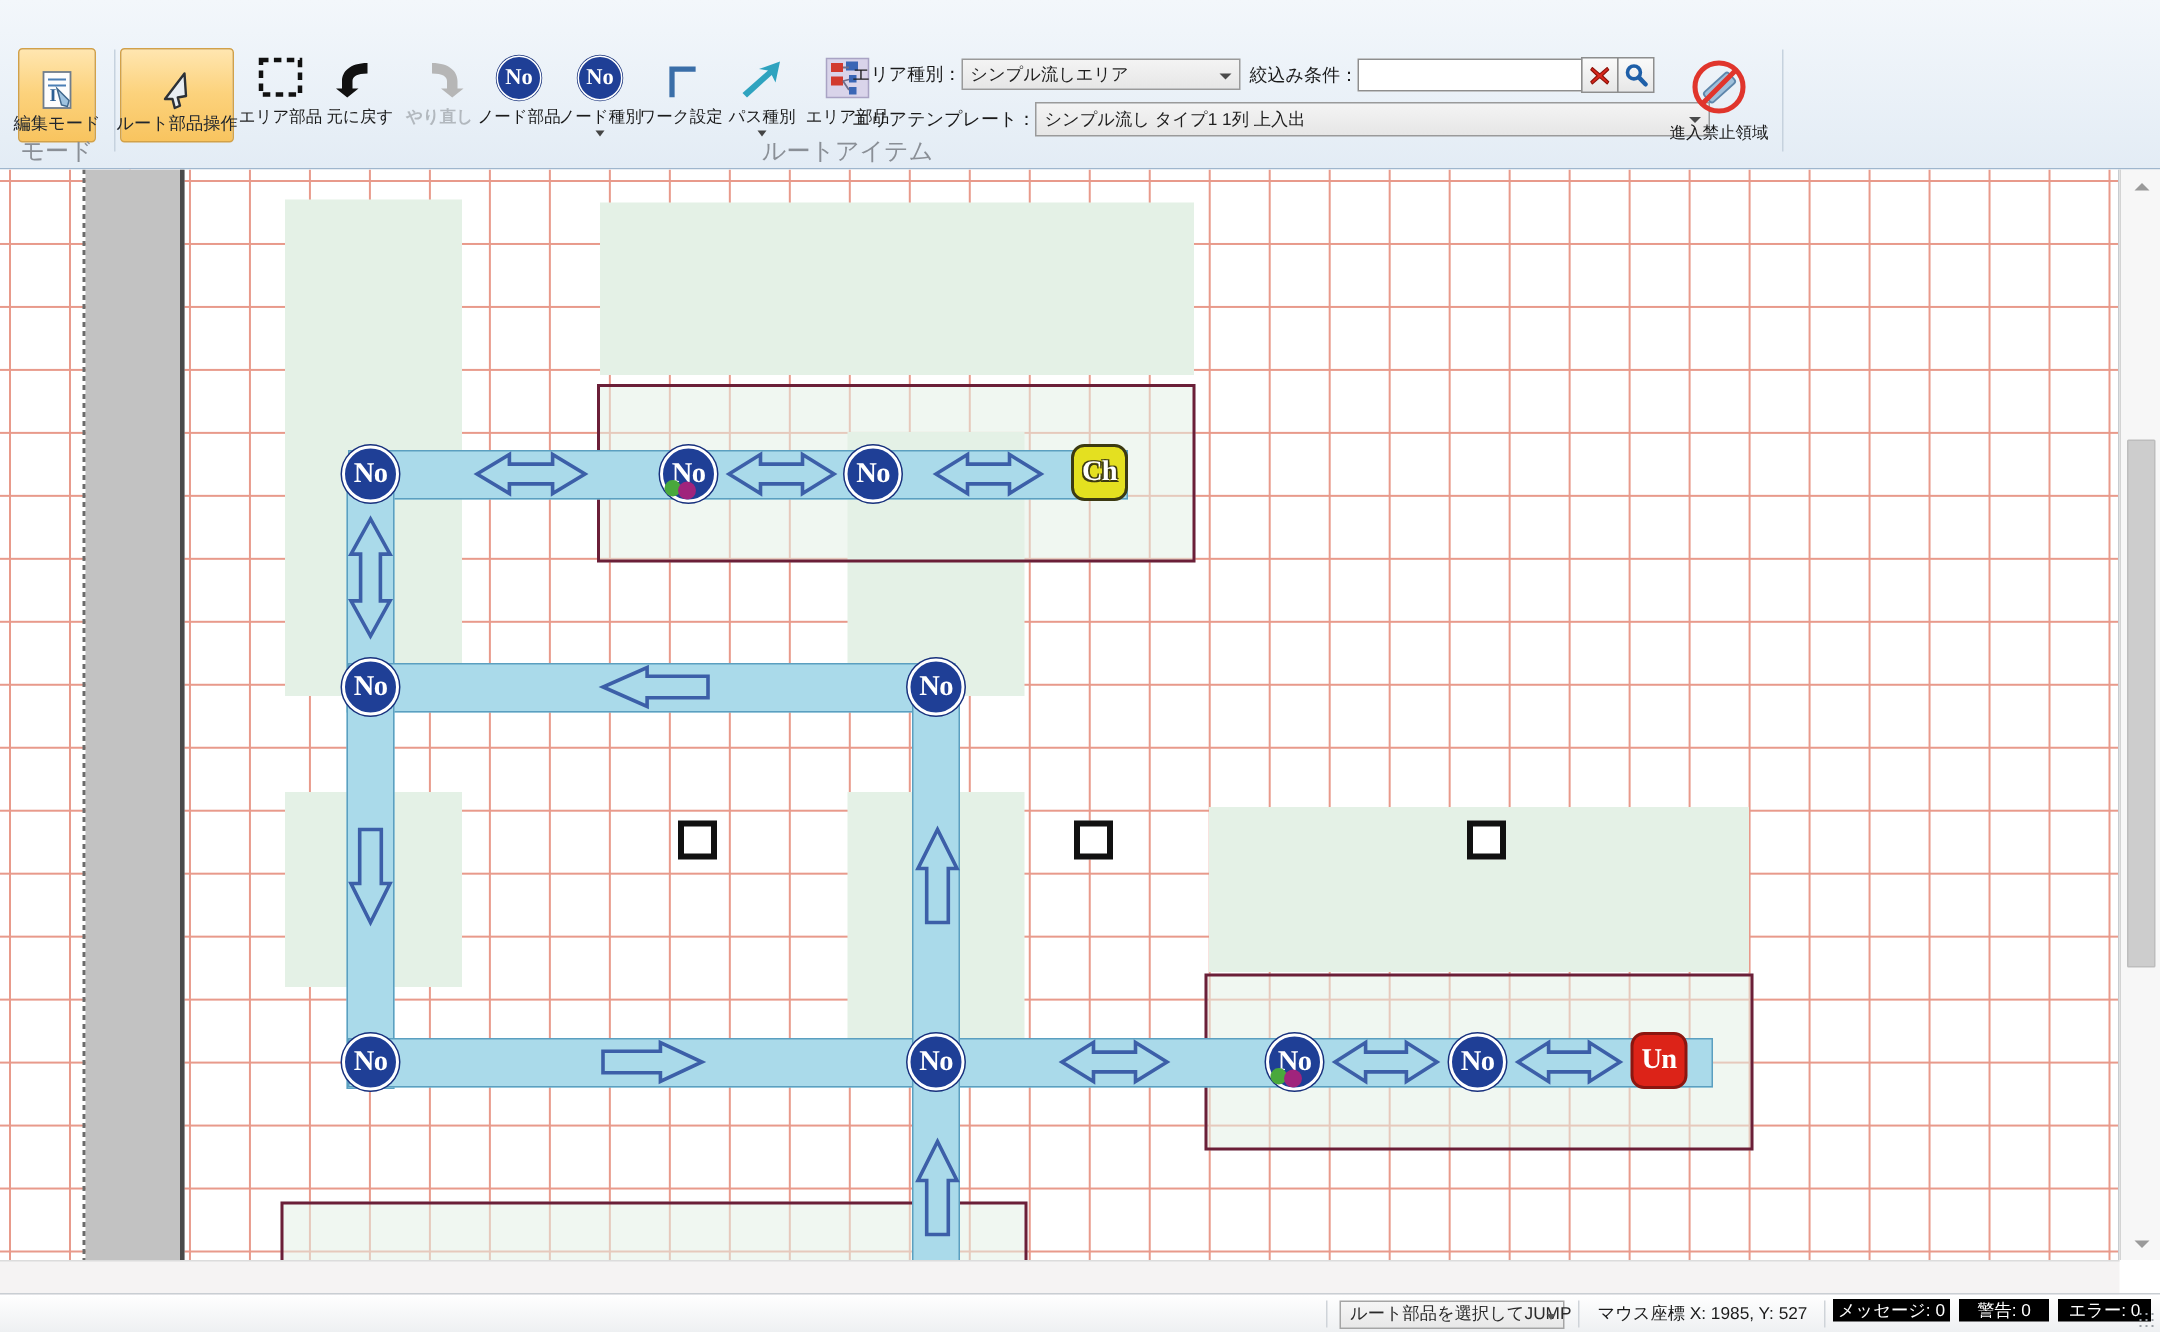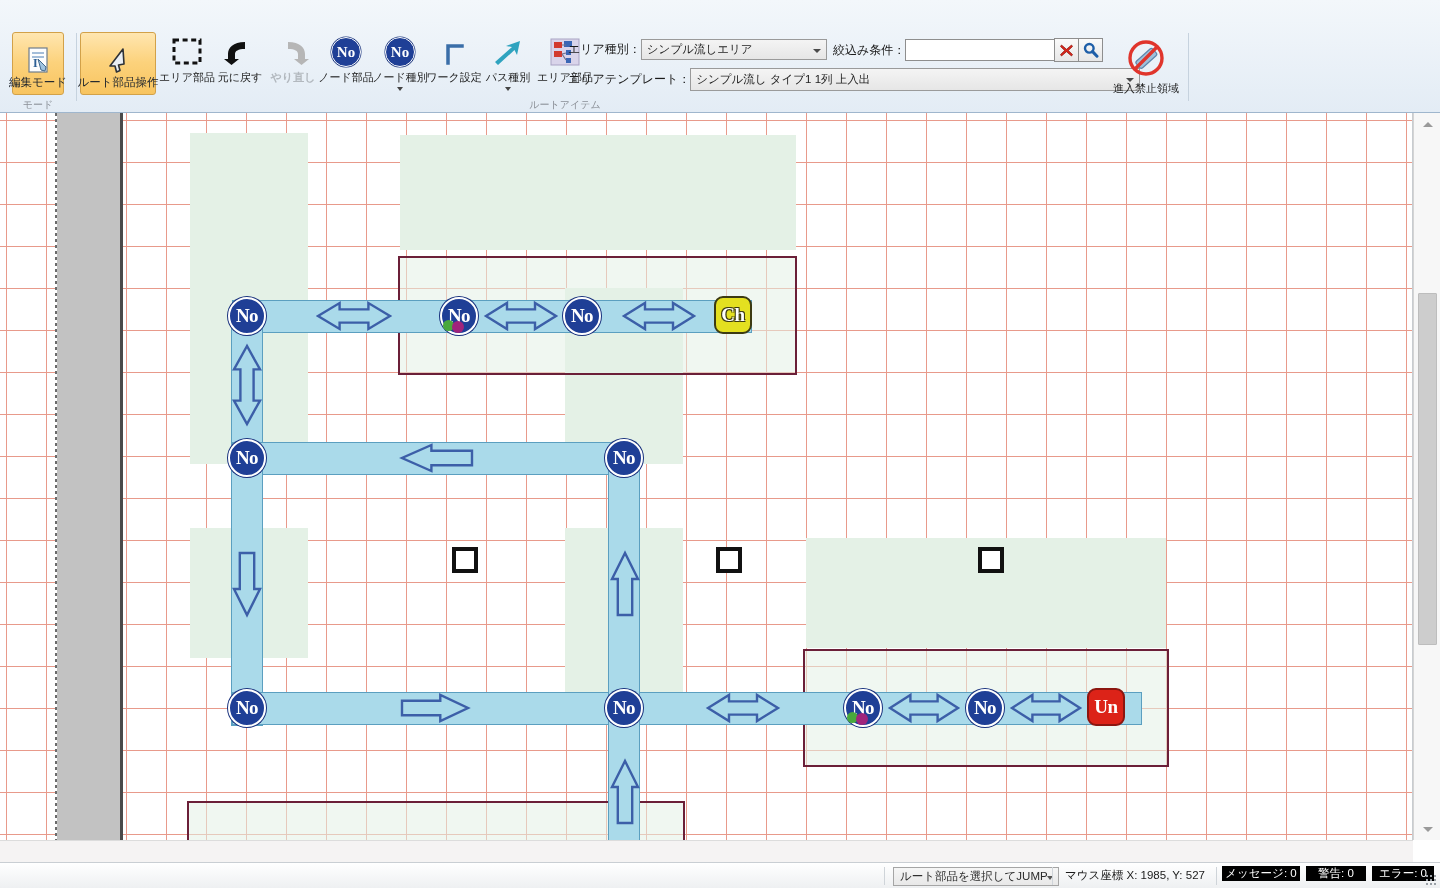--- a/index.html
+++ b/index.html
@@ -50,21 +50,21 @@
   .tab.active {
     background:#fff; border-color:#9fb6cd; border-radius:3px 3px 0 0;
     height:27px; margin-bottom:-1px; position:relative; z-index:3;
   }
 
   .ribbonbody { position:absolute; left:0; top:27px; width:1440px; height:86px; }
 
   .grp { position:absolute; top:0; height:86px; }
   .grp .grplabel {
     position:absolute; bottom:1px; width:100%; text-align:center;
-    font-size:10px; color:#8a8f96;
+    font-size:16px; color:#8a8f96;
   }
   .grpsep { position:absolute; top:6px; width:1px; height:68px; background:#c6d2de; }
 
   .bigbtn {
     position:absolute; border:1px solid #d2a149; border-radius:3px;
     background:linear-gradient(#ffe6b0,#fcd27c 48%,#f8c45f);
     display:flex; flex-direction:column; align-items:center; justify-content:flex-end;
     cursor:pointer; padding-bottom:4px;
   }
   .bigbtn .lbl { font-size:11.5px; color:#20262d; white-space:nowrap; }
@@ -164,23 +164,23 @@
   .triUp { width:0;height:0;border-left:5px solid transparent;border-right:5px solid transparent;border-bottom:5px solid #9a9a9a; }
   .triDn { width:0;height:0;border-left:5px solid transparent;border-right:5px solid transparent;border-top:5px solid #9a9a9a; }
 
   
   .statusbar {
     position:absolute; left:0; top:862px; width:1440px; height:26px;
     background:linear-gradient(#ffffff,#eef0f2); border-top:1px solid #c9ced3;
     display:flex; align-items:center;
   }
   .sbcombo {
-    position:absolute; left:893px; top:4px; width:166px; height:19px;
+    position:absolute; left:893px; top:4px; width:150px; height:19px;
     background:linear-gradient(#f6f6f6,#e8e8e8); border:1px solid #a5a5a5;
-    display:flex;align-items:center; padding:0 14px 0 6px;
+    display:flex;padding:0 14px 0 6px;
     font-size:11.5px; color:#2a2a2a; cursor:pointer; white-space:nowrap;
   }
   .sbcombo:after{content:"";position:absolute;right:5px;top:8px;
     width:0;height:0;border-left:3.5px solid transparent;border-right:3.5px solid transparent;border-top:4px solid #555;}
   .sbcoord { position:absolute; left:1065px; top:5px; font-size:11.5px; color:#1a1a1a; white-space:nowrap;}
   .sbchip {
     position:absolute; top:3px; height:15px; background:#000; color:#fff;
     display:flex;align-items:center;justify-content:center;
     font-size:11.5px; padding:0 10px; white-space:nowrap;
   }

